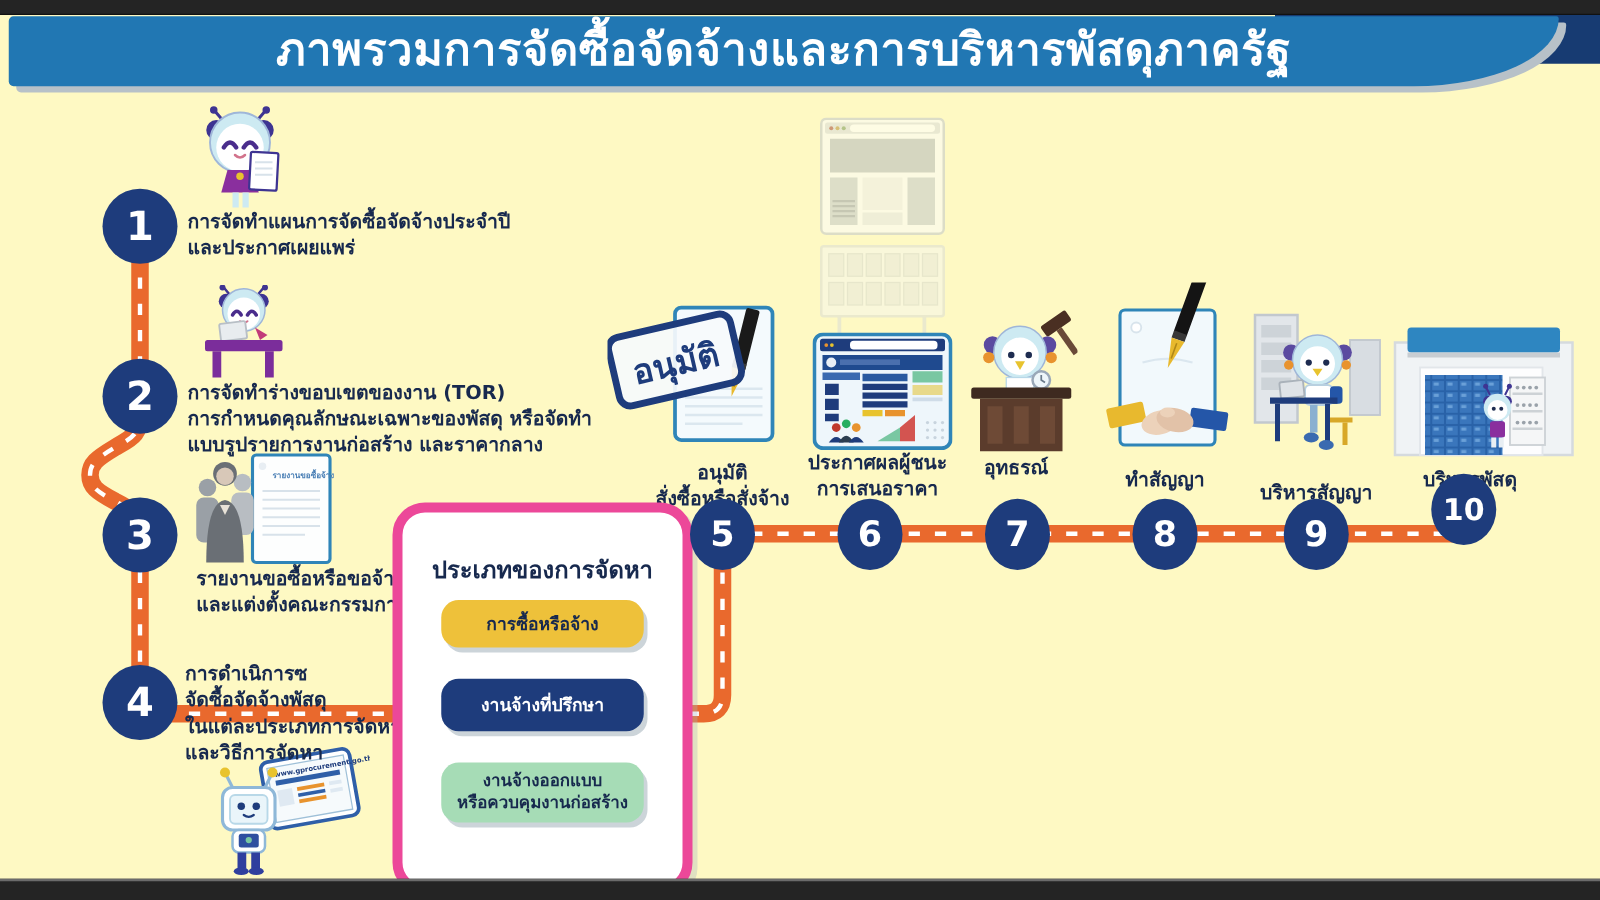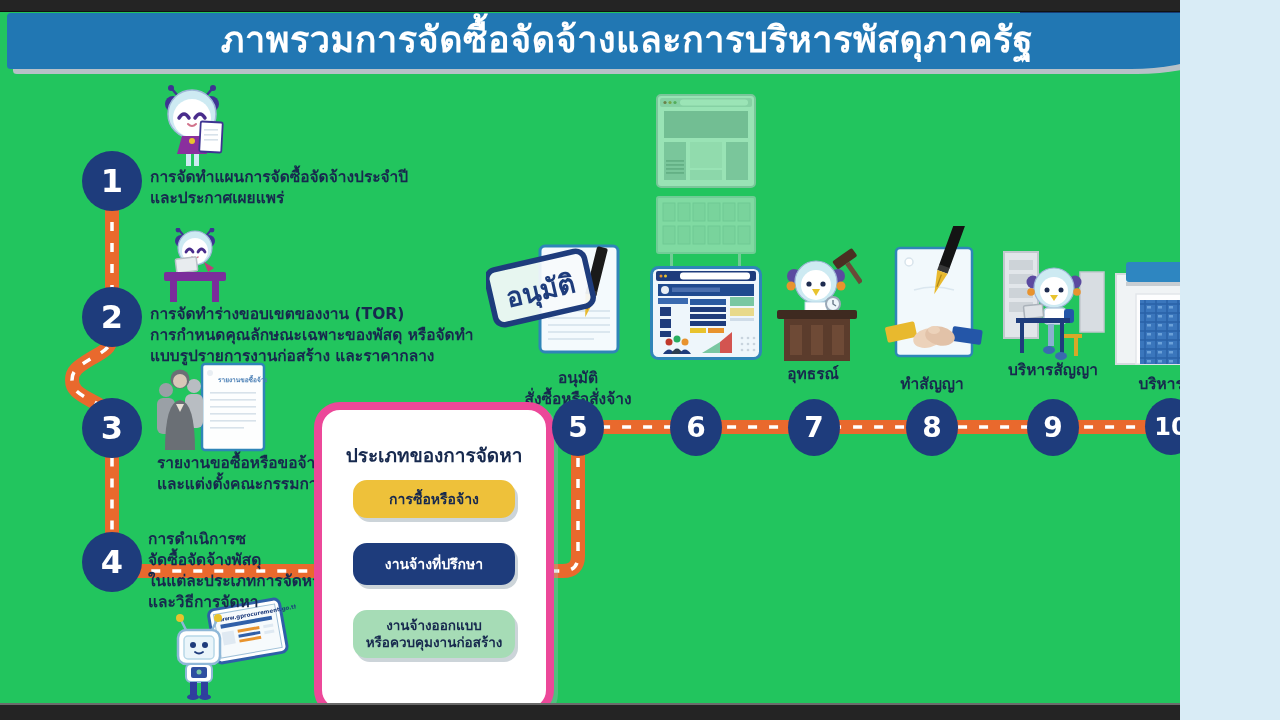--- a/index.html
+++ b/index.html
@@ -1,18 +1,18 @@
 <!DOCTYPE html>
 <html><head>
 <meta charset="utf-8">
 <style>
   html,body{margin:0;padding:0;}
   body{width:1280px;height:720px;overflow:hidden;background:#d9ecf6;
        font-family:"DejaVu Sans","Liberation Sans",sans-serif;}
-  .stage{position:relative;width:1180px;height:720px;background:#22c55e;overflow:hidden;}
+  .stage{position:relative;width:1280px;height:720px;background:#fef9c3;overflow:hidden;}
   .bar-top{position:absolute;left:0;top:0;width:1280px;height:11px;background:#242424;border-bottom:1px solid #111;z-index:8;}
   .bar-bottom{position:absolute;left:0;top:703px;width:1280px;height:17px;background:#242424;border-top:2px solid #6b6b6b;z-index:8;}
   .title-underlay{position:absolute;left:1020px;top:11px;width:260px;height:40px;background:#173b72;border-bottom-left-radius:80px 22px;z-index:5;}
   .title-bar{position:absolute;left:7px;top:13px;width:1240px;height:56px;background:#2177b3;
      border-radius:4px 2px 120px 4px / 4px 2px 56px 4px;
      box-shadow:6px 5px 0 #b7c1c8;z-index:6;display:flex;align-items:center;justify-content:center;}
   .title-bar span{color:#fff;font-size:36px;font-weight:bold;letter-spacing:.5px;padding-bottom:4px;}
   .road{position:absolute;left:0;top:0;z-index:1;}
   .icon{position:absolute;z-index:2;}
   .circle{position:absolute;background:#1e3c7c;color:#fff;border-radius:50%;
@@ -372,21 +372,21 @@
 
   <div class="circle cbig" style="left:82px;top:151px;">1</div>
   <div class="circle cbig" style="left:82px;top:287px;">2</div>
   <div class="circle cbig" style="left:82px;top:398px;">3</div>
   <div class="circle cbig" style="left:82px;top:532px;">4</div>
   <div class="circle csml" style="left:552px;top:399px;">5</div>
   <div class="circle csml" style="left:670px;top:399px;">6</div>
   <div class="circle csml" style="left:788px;top:399px;">7</div>
   <div class="circle csml" style="left:906px;top:399px;">8</div>
   <div class="circle csml" style="left:1027px;top:399px;">9</div>
-  <div class="circle csml" style="left:1145px;top:398px;font-size:24px;">10</div>
+  <div class="circle csml" style="left:1145px;top:379px;font-size:24px;">10</div>
 
   <div class="stext" style="left:150px;top:167px;">
     <div>การจัดทำแผนการจัดซื้อจัดจ้างประจำปี</div>
       <div>และประกาศเผยแพร่</div>
   </div>
   <div class="stext" style="left:150px;top:304px;">
     <div>การจัดทำร่างขอบเขตของงาน (TOR)</div>
       <div>การกำหนดคุณลักษณะเฉพาะของพัสดุ หรือจัดทำ</div>
       <div>แบบรูปรายการงานก่อสร้าง และราคากลาง</div>
   </div>
@@ -398,27 +398,31 @@
     <div>การดำเนิการซ</div>
       <div>จัดซื้อจัดจ้างพัสดุ</div>
     <div>ในแต่ละประเภทการจัดหา</div>
       <div>และวิธีการจัดหา</div>
   </div>
 
   <div class="slabel" style="left:578px;top:368px;">
     <div>อนุมัติ</div>
       <div>สั่งซื้อหรือสั่งจ้าง</div>
   </div>
+  <div class="slabel" style="left:702px;top:360px;">
+    <div>ประกาศผลผู้ชนะ</div>
+      <div>การเสนอราคา</div>
+  </div>
   <div class="slabel" style="left:813px;top:364px;">
     <div>อุทธรณ์</div>
   </div>
   <div class="slabel" style="left:932px;top:374px;">
     <div>ทำสัญญา</div>
   </div>
-  <div class="slabel" style="left:1053px;top:360px;">
+  <div class="slabel" style="left:1053px;top:384px;">
     <div>บริหารสัญญา</div>
   </div>
   <div class="slabel" style="left:1176px;top:374px;">
     <div>บริหารพัสดุ</div>
   </div>
 
   <div class="bar-bottom"></div>
 </div>
 
 </body></html>

